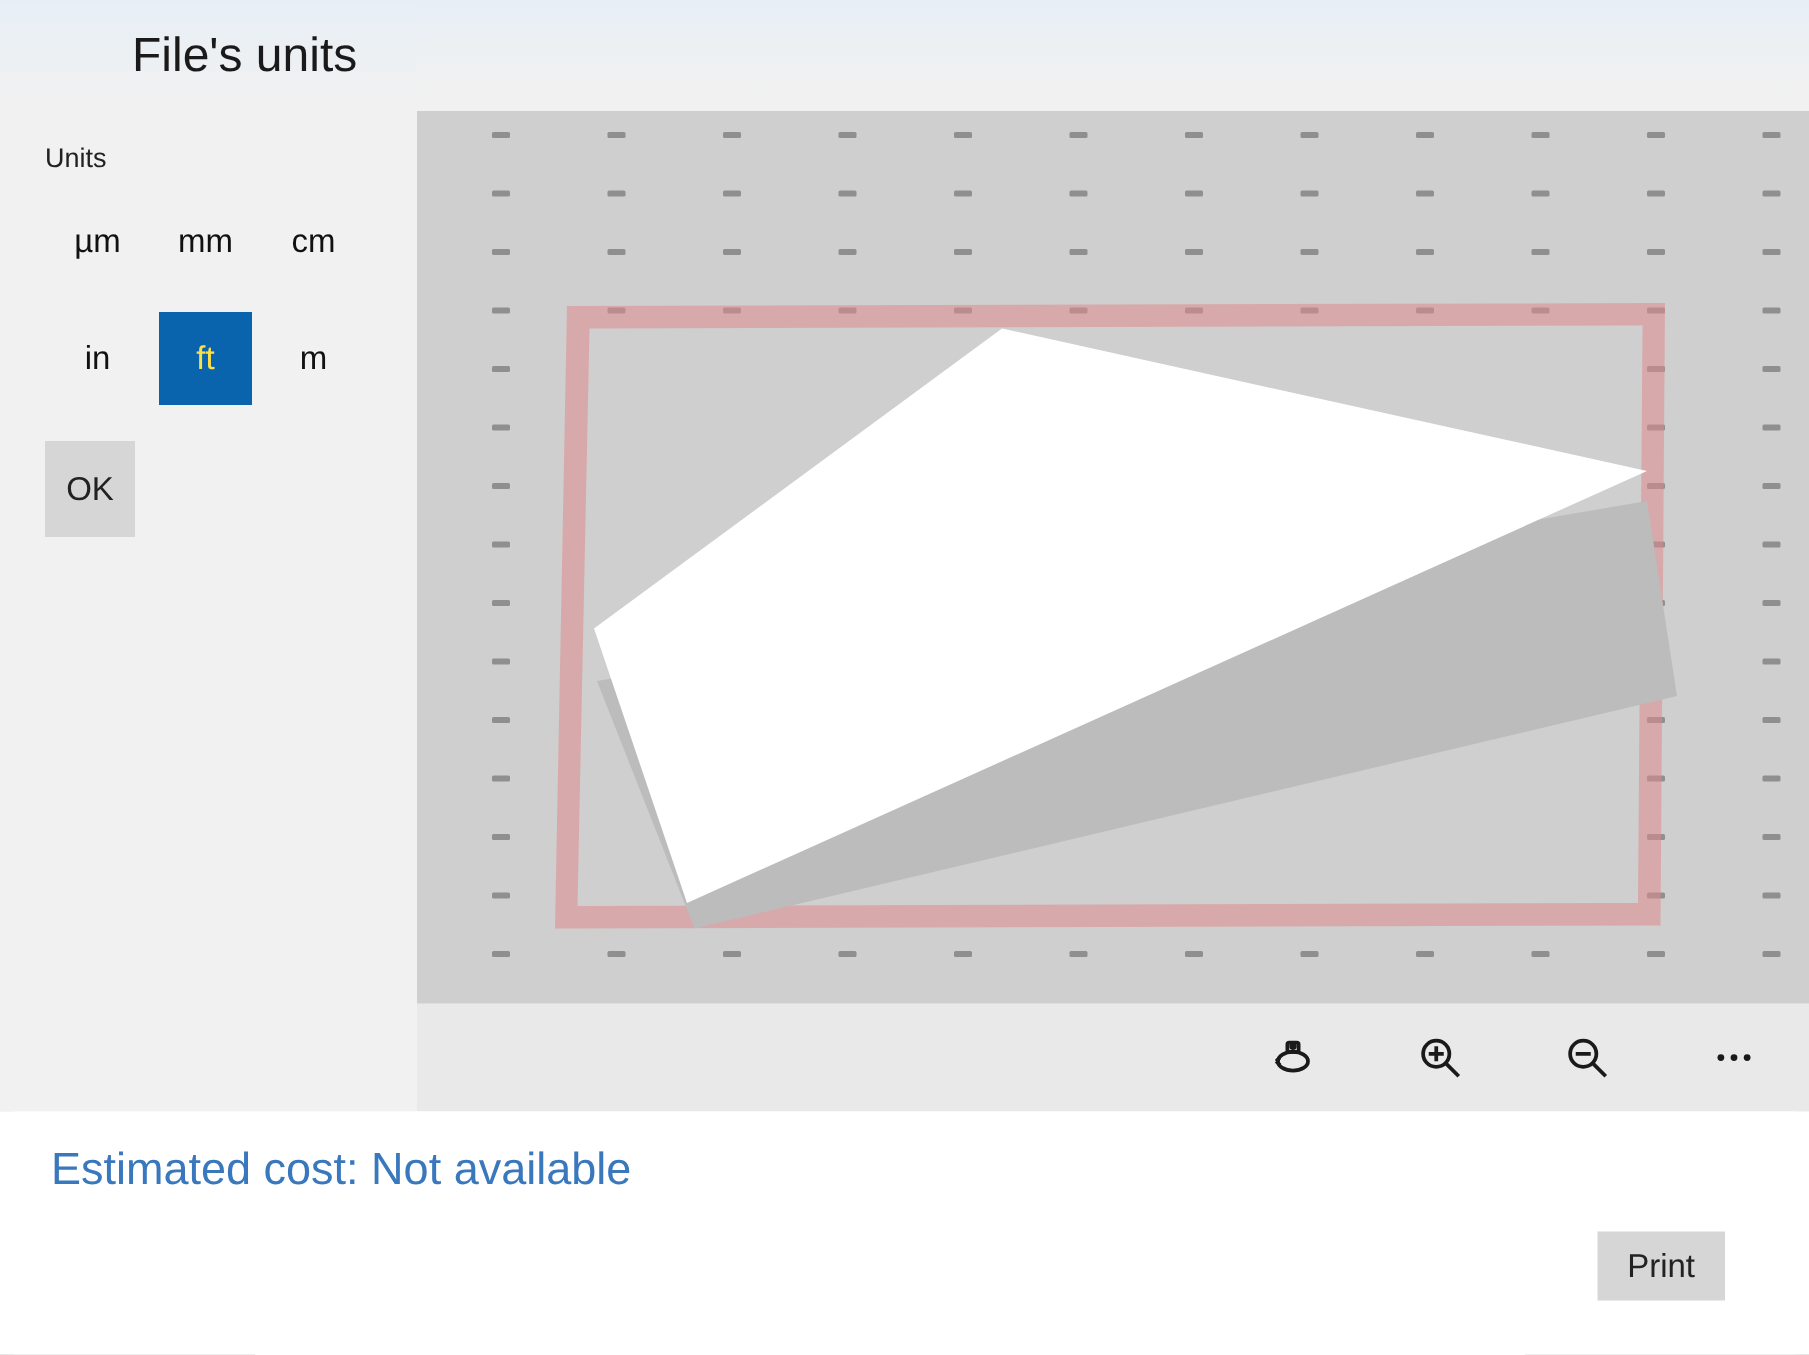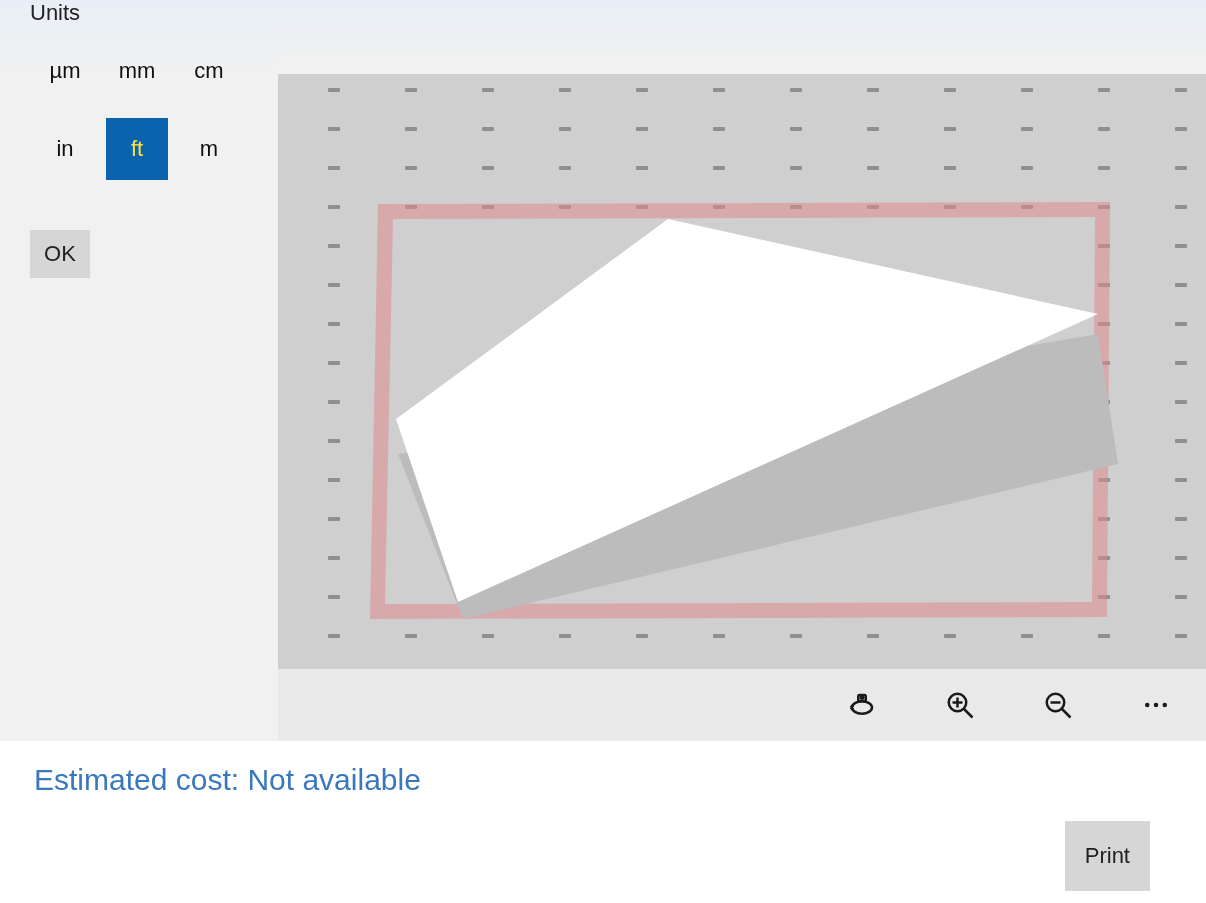--- a/index.html
+++ b/index.html
@@ -20,21 +20,21 @@
     background: linear-gradient(#e7eff6 0, #f1f1f1 70px, #f1f1f1 100%);
   }
   .title {
     font-size: 32px;
     font-weight: 400;
     color: #1a1a1a;
     padding: 18px 0 40px 58px;
     white-space: nowrap;
   }
   .section-label {
-    font-size: 22px;
+    font-size: 18px;
     color: #222;
     margin-bottom: 14px;
   }
   .unit-grid {
     display: grid;
     grid-template-columns: repeat(3, 62px);
     grid-auto-rows: 62px;
     gap: 16px 10px;
     margin-left: 4px;
   }
@@ -45,26 +45,26 @@
     font-size: 22px;
     color: #111;
     cursor: pointer;
     user-select: none;
   }
   .unit-btn.selected {
     background: #0a64ad;
     color: #fde047;
   }
   .ok-btn {
-    margin-top: 50px;
+    margin-top: 24px;
     display: inline-flex;
     align-items: center;
     justify-content: center;
     width: 60px;
-    height: 48px;
+    height: 64px;
     background: #d6d6d6;
     font-size: 22px;
     color: #222;
     cursor: pointer;
     user-select: none;
   }
 
   
   .rightcol {
     flex: 1;
@@ -111,30 +111,31 @@
     font-size: 30px;
     font-weight: 400;
   }
   .print-btn {
     position: absolute;
     right: 56px;
     top: 80px;
     background: #d6d6d6;
     font-size: 22px;
     color: #222;
-    padding: 22px 20px;
+    padding: 10px 20px;
     cursor: pointer;
     user-select: none;
   }
 </style>
 </head>
 <body>
 
 <div class="top">
   <div class="sidebar">
+    <div class="title">File's units</div>
     <div class="section-label">Units</div>
     <div class="unit-grid">
       <div class="unit-btn">µm</div>
       <div class="unit-btn">mm</div>
       <div class="unit-btn">cm</div>
       <div class="unit-btn">in</div>
       <div class="unit-btn selected">ft</div>
       <div class="unit-btn">m</div>
     </div>
     <div class="ok-btn">OK</div>

